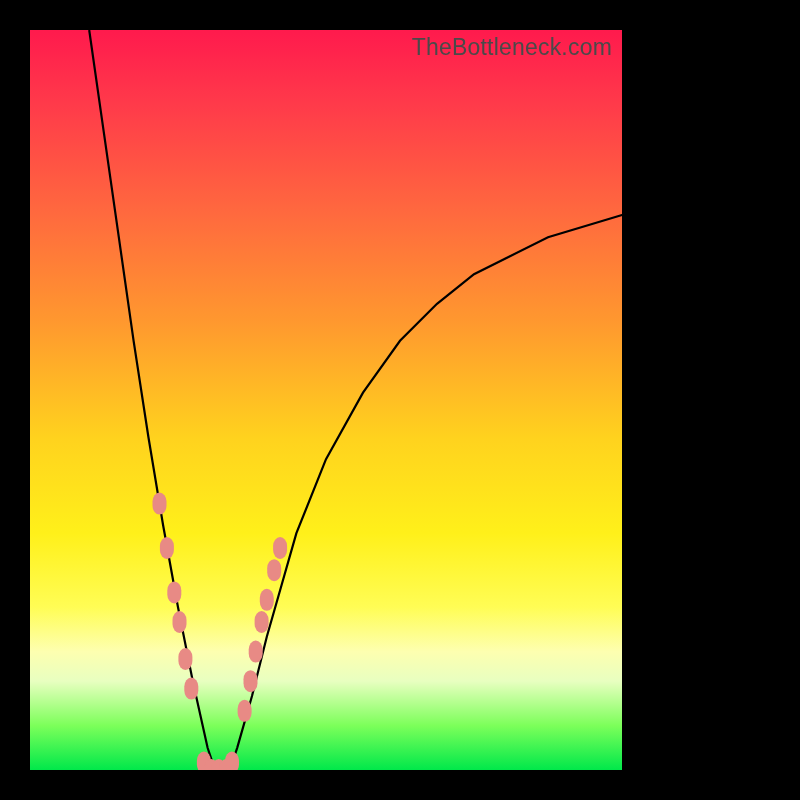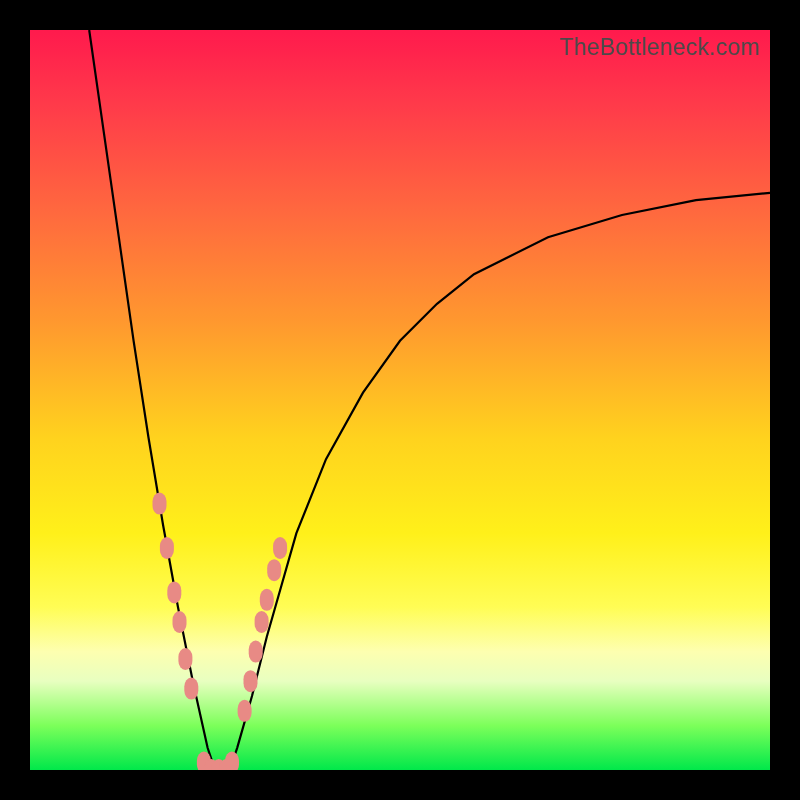--- a/index.html
+++ b/index.html
@@ -16,21 +16,21 @@
     top: 0;
     left: 0;
     width: 800px;
     height: 800px;
     background: #000;
   }
   .plot {
     position: absolute;
     top: 30px;
     left: 30px;
-    width: 740px;
+    width: 592px;
     height: 740px;
     
     background: linear-gradient(
       to bottom,
       #ff1a4d 0%,
       #ff3a4a 10%,
       #ff6a3e 25%,
       #ff9a2e 40%,
       #ffd21e 55%,
       #fff01a 68%,

